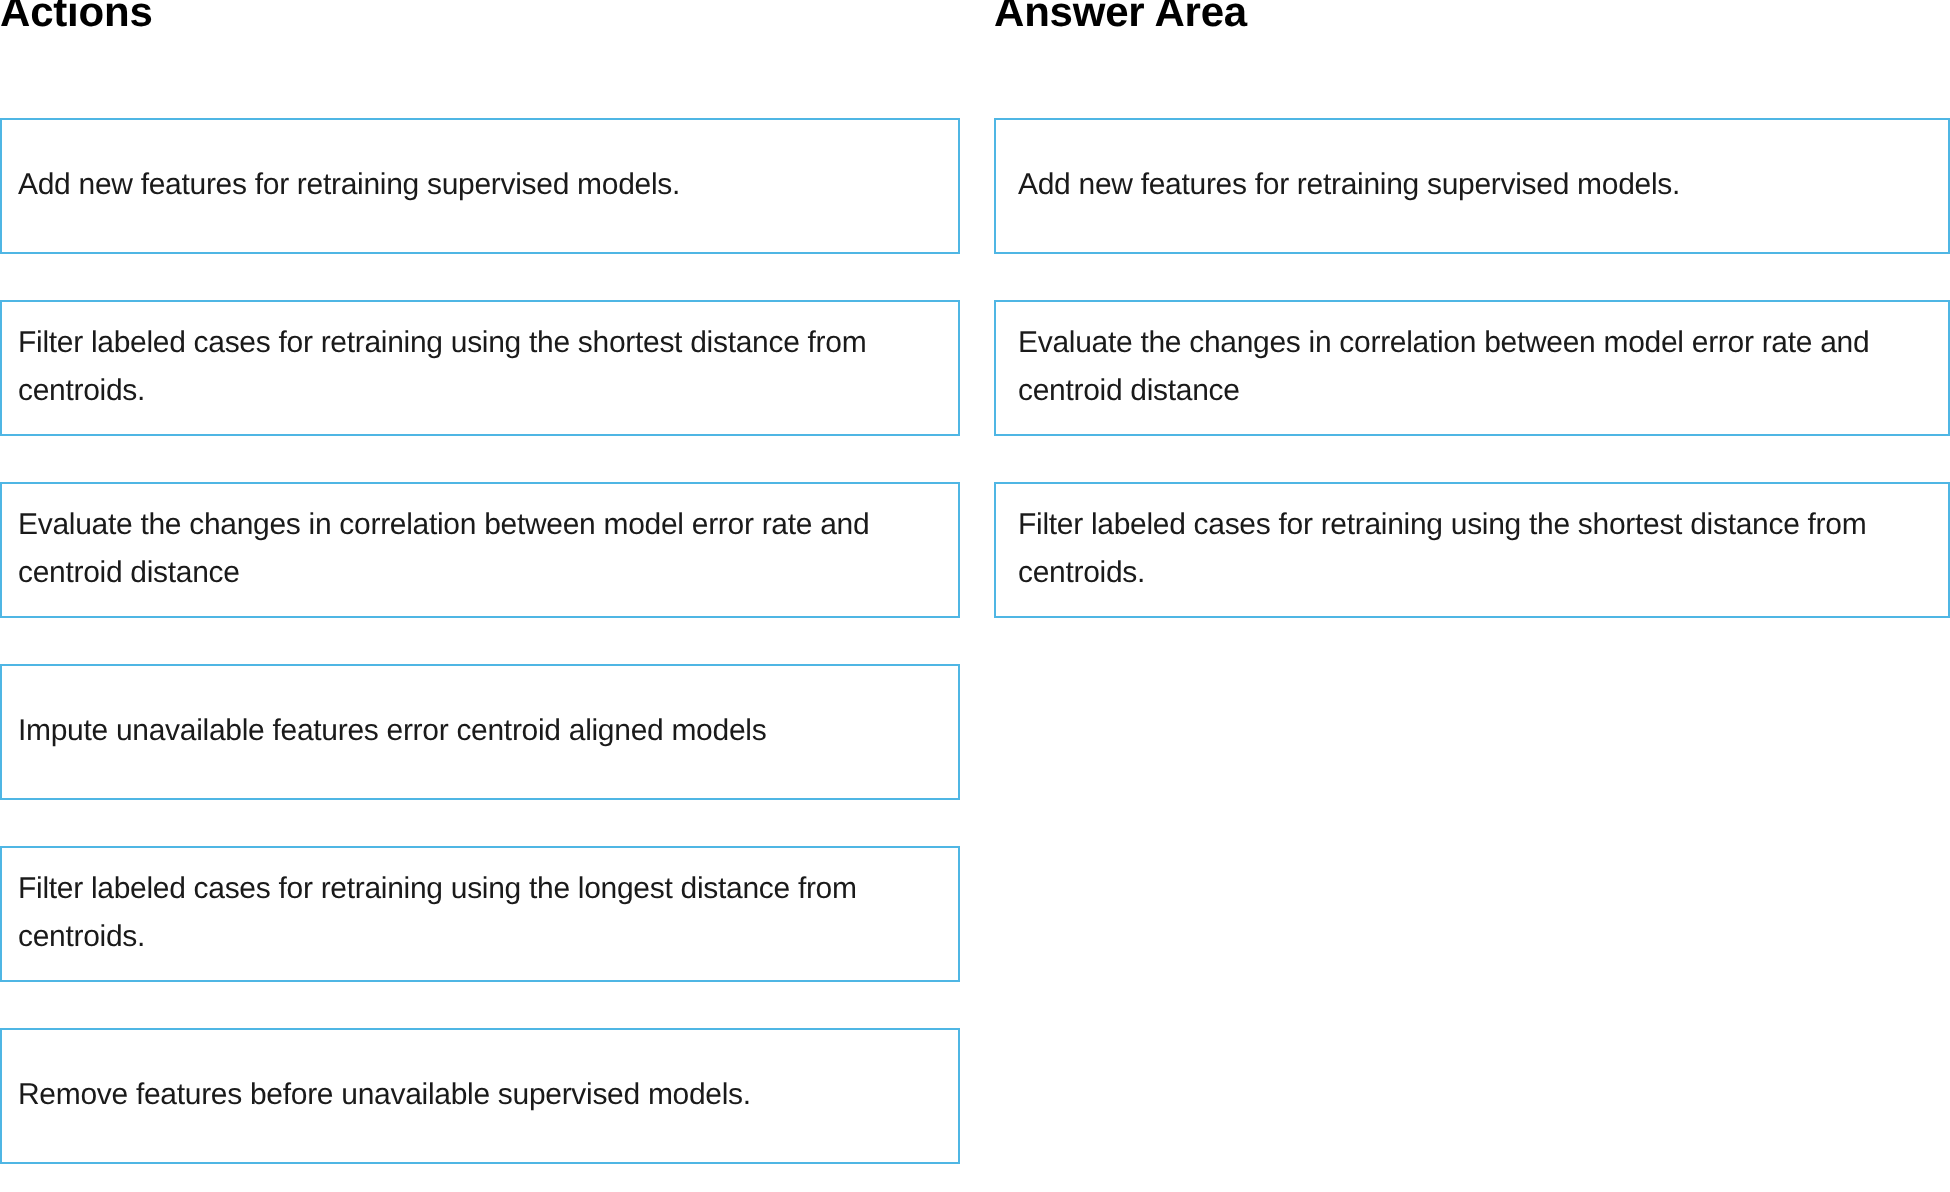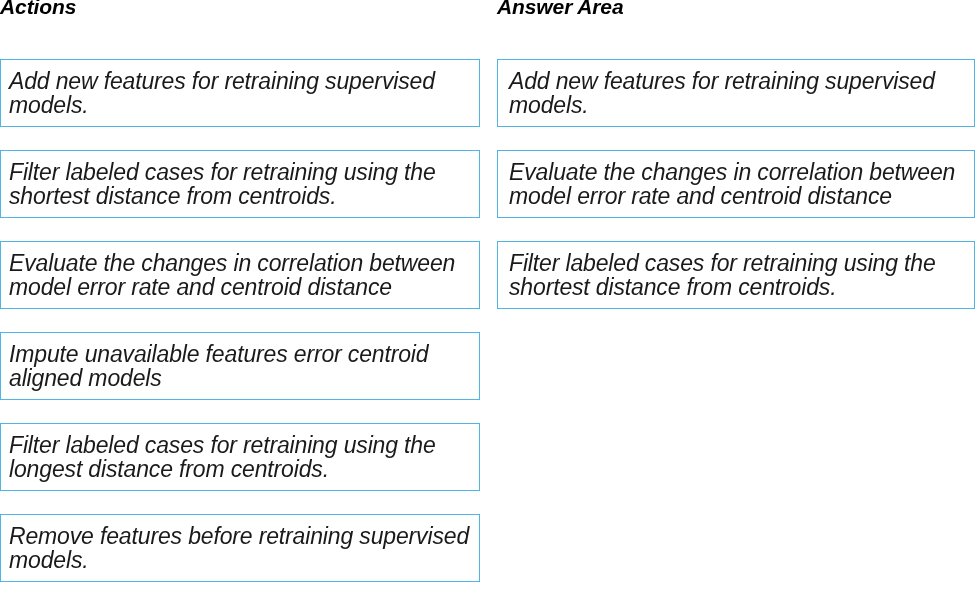--- a/index.html
+++ b/index.html
@@ -13,21 +13,20 @@
     font-family: "Liberation Sans", sans-serif;
     color: #1a1a1a;
     overflow: hidden;
     position: relative;
   }
 
   #exam-drag-drop {
     position: relative;
     width: 975px;
     height: 596px;
-    font-style: italic;
   }
 
   .column {
     position: absolute;
     top: 0;
   }
   .column-actions {
     left: 0px;
     width: 480px;
   }
@@ -66,21 +65,21 @@
     height: 68px;
     margin-bottom: 23px;
     display: flex;
     align-items: center;
     padding: 0 6px 0 8px;
   }
   .column-answer .tile {
     padding-left: 11px;
   }
   .tile-text {
-    font-size: 23px;
+    font-size: 15px;
     line-height: 24px;
     letter-spacing: -0.15px;
     color: #1a1a1a;
     display: block;
     width: 100%;
   }
 </style>
 </head>
 <body>
 
@@ -99,21 +98,21 @@
       <div class="tile">
         <span class="tile-text">Evaluate the changes in correlation between model error rate and centroid distance</span>
       </div>
       <div class="tile">
         <span class="tile-text">Impute unavailable features error centroid aligned models</span>
       </div>
       <div class="tile">
         <span class="tile-text">Filter labeled cases for retraining using the longest distance from centroids.</span>
       </div>
       <div class="tile">
-        <span class="tile-text">Remove features before retraining supervised models.</span>
+        <span class="tile-text">Remove features before unavailable supervised models.</span>
       </div>
     </div>
   </div>
 
   <div class="column column-answer">
     <h2 class="column-heading">Answer Area</h2>
 
     <div class="tile-stack">
       <div class="tile">
         <span class="tile-text">Add new features for retraining supervised models.</span>

